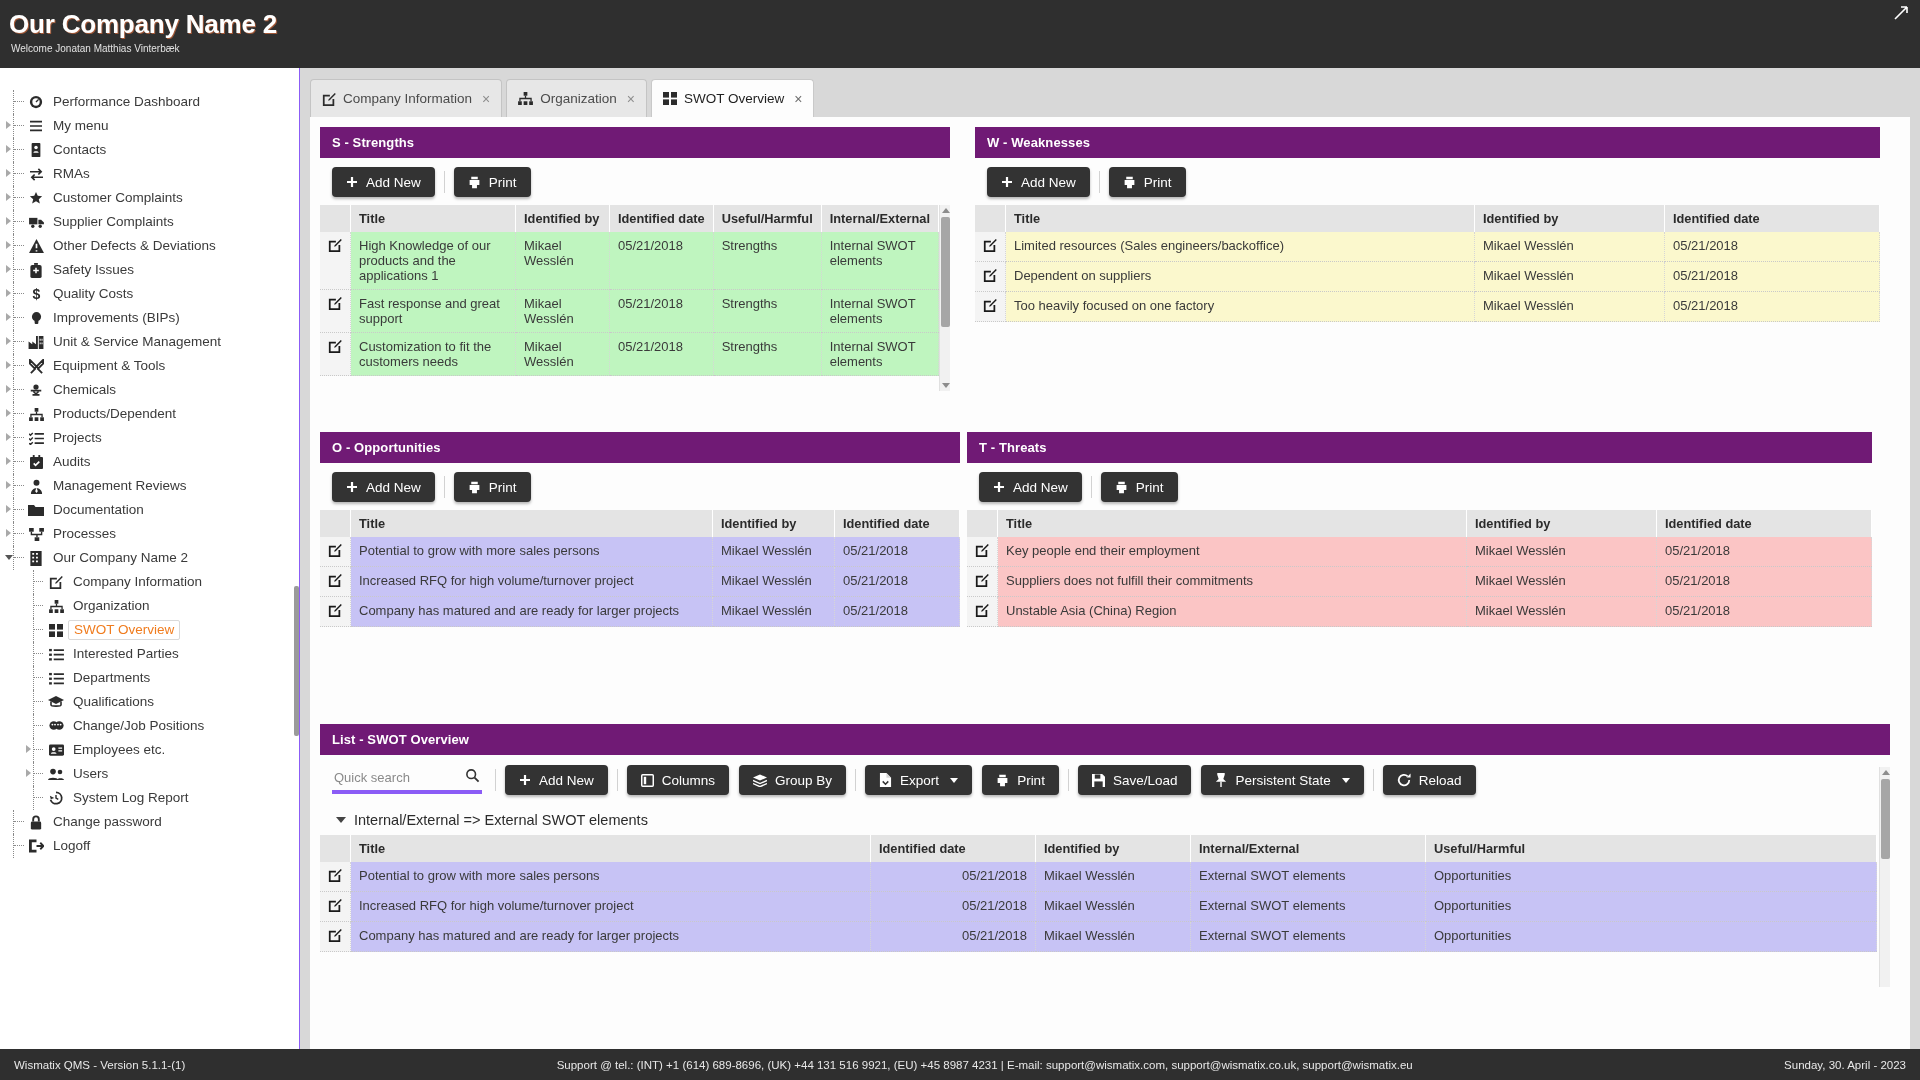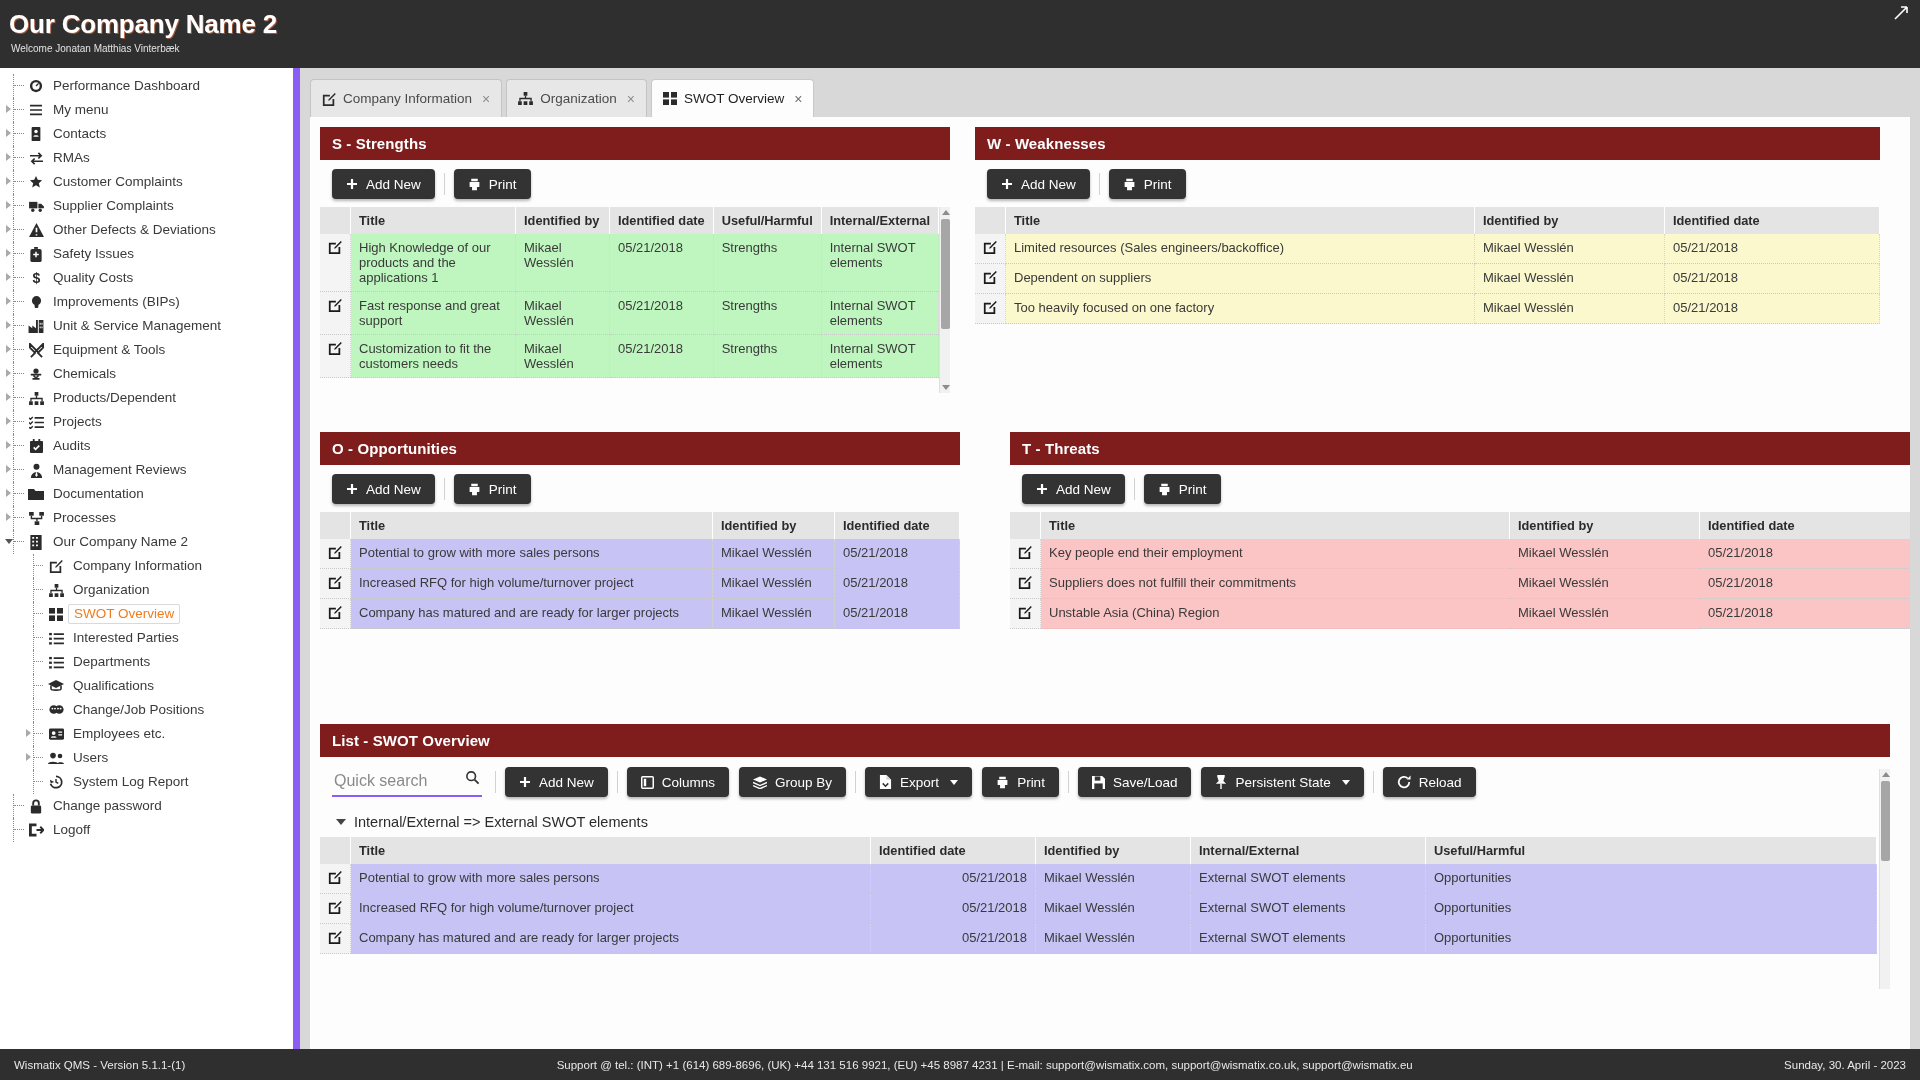--- a/index.html
+++ b/index.html
@@ -26,22 +26,22 @@
   }
   #app-welcome { font-size: 10px; color: #e2e2e2; line-height: 17px; padding-left: 2px;}
   #header-collapse {
     position: absolute; right: 10px; top: 6px; width: 16px; height: 16px;
     color: #fff; font-size: 14px; line-height: 14px; cursor: pointer;
   }
 
   
   #sidebar {
     position: absolute; top: 68px; left: 0; width: 300px; height: 981px;
-    background: #fff; border-right: 7px solid #8b5cf6;
-    overflow: hidden; padding-top: 6px;
+    background: #fff; border-right: 1px solid #8b5cf6;
+    overflow: hidden; padding-top: 22px;
   }
   .nav-item {
     display: flex; align-items: center; height: 24px;
     padding-left: 0; cursor: pointer; position: relative; white-space: nowrap;
   }
   .nav-item .guide {
     width: 26px; flex: 0 0 26px; height: 24px; position: relative;
   }
   .nav-item.lvl2 .guide { width: 46px; flex: 0 0 46px; }
   .nav-item .guide::before {
@@ -101,21 +101,21 @@
   .tab .tab-close { margin-left: 10px; color: #8d8d8d; font-size: 14px; line-height: 12px; }
   .tab.active .tab-close { color: #6e6e6e; }
 
   #content {
     position: absolute; top: 49px; left: 10px; width: 1600px; height: 932px;
     background: #fdfdfd; overflow: hidden;
   }
 
   .panel { position: absolute; background: #fdfdfd; }
   .panel-head {
-    background: #7f1d1d; color: #fff; font-weight: bold; font-size: 15px;
+    background: #701a75; color: #fff; font-weight: bold; font-size: 13px;
     padding: 8px 12px; letter-spacing: 0.1px;
   }
   .panel-toolbar { padding: 9px 12px 8px 12px; display: flex; align-items: center; }
   .btn {
     display: inline-flex; align-items: center; gap: 8px;
     background: #333; color: #fff; border: none; border-radius: 4px;
     padding: 0 14px; height: 30px; font-size: 13.5px; cursor: pointer;
     box-shadow: 0 2px 3px rgba(0,0,0,0.28);
     font-family: "Liberation Sans", sans-serif;
   }
@@ -148,22 +148,22 @@
   .vscroll .thumb { position: absolute; left: 1px; width: 9px; background: #a6a6a6; border-radius: 2px;}
   .vscroll .arrw { position:absolute; left:2px; width:0;height:0; }
   .vscroll .arrw.up { top:3px; border-left:4px solid transparent;border-right:4px solid transparent;border-bottom:5px solid #8c8c8c;}
   .vscroll .arrw.dn { bottom:3px; border-left:4px solid transparent;border-right:4px solid transparent;border-top:5px solid #8c8c8c;}
 
   
   #list-panel { position: absolute; left: 10px; top: 607px; width: 1570px; }
   #list-toolbar { display: flex; align-items: center; padding: 10px 12px 8px 12px; flex-wrap: nowrap;}
   #quick-search-wrap { position: relative; width: 150px; margin-right: 4px;}
   #quick-search {
-    width: 150px; border: none; border-bottom: 2px solid #8b5cf6; background: transparent;
-    font-size: 16px; padding: 4px 20px 5px 2px; color: #333; outline: none;
+    width: 150px; border: none; border-bottom: 4px solid #8b5cf6; background: transparent;
+    font-size: 13px; padding: 4px 20px 5px 2px; color: #333; outline: none;
     font-family: "Liberation Sans", sans-serif;
   }
   #quick-search::placeholder { color: #8a8a8a; }
   #search-icon-btn { position: absolute; right: 2px; top: 2px; cursor: pointer; }
   .group-row { padding: 9px 12px 7px 16px; font-size: 14.5px; color: #2b2b2b; display:flex; align-items:center; gap:8px;}
   .caret-dn { width: 0; height: 0; border-left: 5px solid transparent; border-right: 5px solid transparent; border-top: 6px solid #444; }
   .caret-sm { width:0;height:0;border-left:4px solid transparent;border-right:4px solid transparent;border-top:5px solid #fff; }
 
   
   #footer {
@@ -822,21 +822,21 @@
                     <path d="M14.6 1.2l1.2 1.2-7 7-1.8.6.6-1.8z" fill="#1a1a1a"></path>
                   </svg></span></td>
               <td>Company has matured and are ready for larger projects</td>
               <td>Mikael Wesslén</td>
               <td>05/21/2018</td>
             </tr>
           </tbody>
         </table>
     </div>
 
-    <div class="panel" id="panel-threats" style="left:700px; top:315px; width:905px;">
+    <div class="panel" id="panel-threats" style="left:657px; top:315px; width:905px;">
       <div class="panel-head">T - Threats</div>
       <div class="panel-toolbar">
         <button class="btn">
           <span class="bico">
               <svg width="12" height="12" viewBox="0 0 12 12">
                 <path d="M6 1v10M1 6h10" stroke="#fff" stroke-width="2.2"></path>
               </svg>
             </span>
           <span>Add New</span>
         </button>

